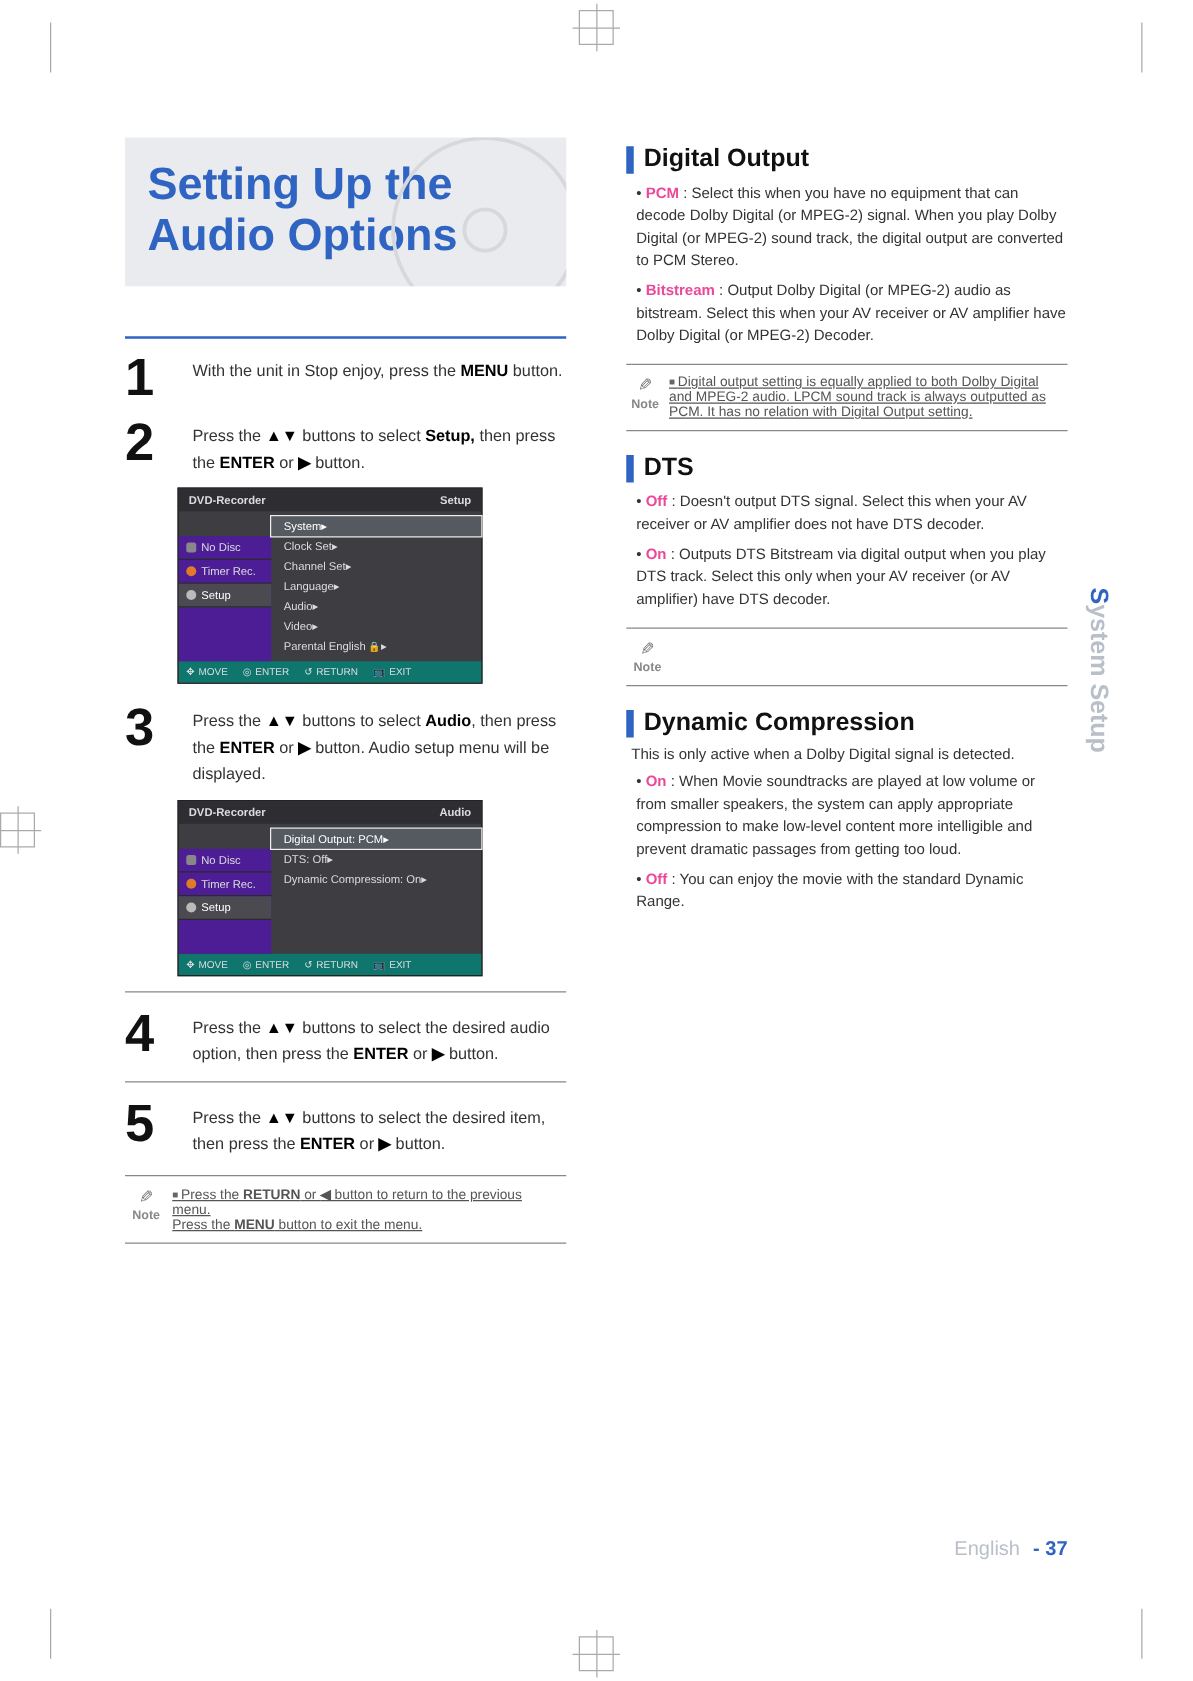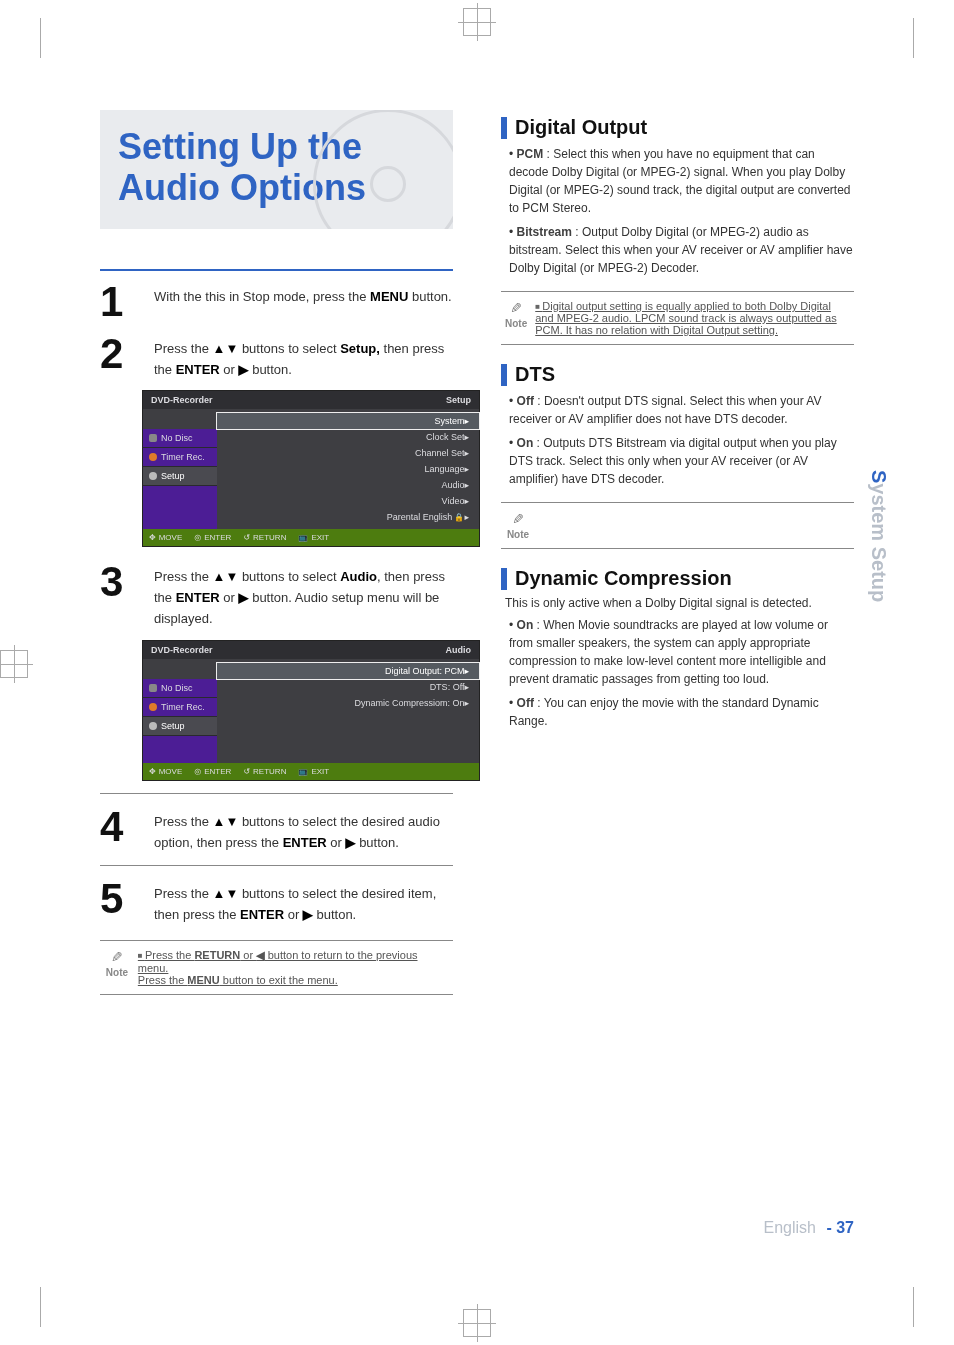--- a/index.html
+++ b/index.html
@@ -62,40 +62,40 @@
   .rule { border:0; border-top:2px solid #2f64c3; margin:24px 0 10px 0; }
   .thin-rule { border:0; border-top:1px solid #888; margin:12px 0; }
 
   .step { display:flex; gap:14px; margin-bottom:10px; }
   .step .num { font-size:42px; font-weight:bold; color:#111; width:40px; line-height:1; }
   .step .body { flex:1; font-size:13px; line-height:1.6; padding-top:6px; color:#333; }
   .step .body b { color:#000; }
 
   
   .osd {
-    width: 338px;
+    width: 244px;
     background:#3e3e42;
     border:1px solid #222;
     color:#dcdce0;
     font-size:9px;
     margin: 6px 0 4px 42px;
   }
   .osd .bar { display:flex; justify-content:space-between; background:#2e2e32; padding:4px 8px; font-weight:bold; }
   .osd .wrap { display:flex; }
   .osd .side { width:74px; background:#4c1d95;margin-top:20px; }
   .osd .side .tag { padding:4px 6px; border-bottom:1px solid #2a2a2e; display:flex; align-items:center; gap:4px; }
   .osd .side .tag.sel { background:#4a4a50; color:#fff; }
   .osd .side .tag .dot { width:8px; height:8px; background:#888; border-radius:2px; display:inline-block; }
   .osd .side .tag .dot.orange { background:#e07b2a; border-radius:50%; }
   .osd .side .tag .dot.gear { background:#bbb; border-radius:50%; }
   .osd .main { flex:1; padding:4px 0; }
-  .osd .row { display:flex; justify-content:flex-end; padding:3px 10px; align-items:center; }
+  .osd .row { display:flex; justify-content:flex-start; padding:3px 10px; align-items:center; }
   .osd .row.sel { background:#555a60; color:#fff; outline:1px solid #eee; }
   .osd .row .chev::before { content:"\25B8"; font-size:9px; }
-  .osd .foot { background:#4d7c0f; padding:4px 6px; display:flex; gap:12px; font-size:8px; }
+  .osd .foot { background:#0f766e; padding:4px 6px; display:flex; gap:12px; font-size:8px; }
   .osd .foot span::before { margin-right:3px; }
   .osd .foot .m::before { content:"\2725"; }
   .osd .foot .e::before { content:"\25CE"; }
   .osd .foot .r::before { content:"\21BA"; }
   .osd .foot .x::before { content:"\1F4FA"; }
   .osd .lock::after { content:" \1F512"; font-size:8px; }
 
   .notebox {
     display:flex; align-items:flex-start; gap:8px;
     border-top:1px solid #888; border-bottom:1px solid #888;
@@ -108,32 +108,32 @@
   .notebox .nlabel { font-size:10px; color:#888; display:block; margin-top:2px; font-weight:bold; }
   .notebox ul { list-style:none;text-decoration:underline; }
   .notebox ul li::before { content:"\25A0  "; color:#666; font-size:8px; vertical-align:1px; }
 
   .sec-head { display:flex; align-items:center; gap:8px; margin:6px 0 6px 0; }
   .sec-head .bar { width:6px; height:22px; background:#2f64c3; }
   .sec-head h2 { font-size:20px; font-weight:bold; color:#111; }
 
   .bullets { font-size:12px; margin-left:8px; color:#333; }
   .bullets li { list-style:none; margin:6px 0; line-height:1.5; }
-  .bullets li b { color:#404040; }
+  .bullets li b { color:#ec4899; }
   .bullets li::before { content:"• "; }
 
   .side-tab {
     position:absolute; right:64px; top:470px;
     writing-mode:vertical-rl; text-orientation:mixed;
     font-size:20px; font-weight:bold;
   }
   .side-tab span { color:#2f64c3; }
   .side-tab span.grey { color:#b8bfc9; }
 
-  .footer { position:absolute; right:100px; bottom:108px; font-size:16px; font-weight:bold; color:#2f64c3;margin-top:40px; }
+  .footer { position:absolute; right:100px; bottom:96px; font-size:16px; font-weight:bold; color:#2f64c3;margin-top:40px; }
   .footer .dash { color:#2f64c3; }
   .footer .lang { color:#b8bfc9; font-weight:normal; margin-right:6px; }
 
   
   .hair-t { position:absolute; top:18px; left:40px; width:1px; height:40px; background:#aaa; }
   .hair-t2 { position:absolute; top:18px; right:40px; width:1px; height:40px; background:#aaa; }
   .hair-b { position:absolute; bottom:18px; left:40px; width:1px; height:40px; background:#aaa; }
   .hair-b2 { position:absolute; bottom:18px; right:40px; width:1px; height:40px; background:#aaa; }
 </style>
 </head>
@@ -154,21 +154,21 @@
     <div class="title-box">
       <div class="disc"></div>
       <h1>Setting Up the Audio Options</h1>
     </div>
 
     <hr class="rule">
 
     <div class="step">
       <div class="num">1</div>
       <div class="body">
-        <span>With the this in Stop mode, press the </span><b>MENU</b><span> button.</span>
+        <span>With the unit in Stop enjoy, press the </span><b>MENU</b><span> button.</span>
       </div>
     </div>
 
     <div class="step">
       <div class="num">2</div>
       <div class="body">
         <span>Press the </span><b>▲▼</b><span> buttons to select </span><b>Setup,</b><span> then press the </span><b>ENTER</b><span> or </span><b>▶</b><span> button.</span>
       </div>
     </div>
 

